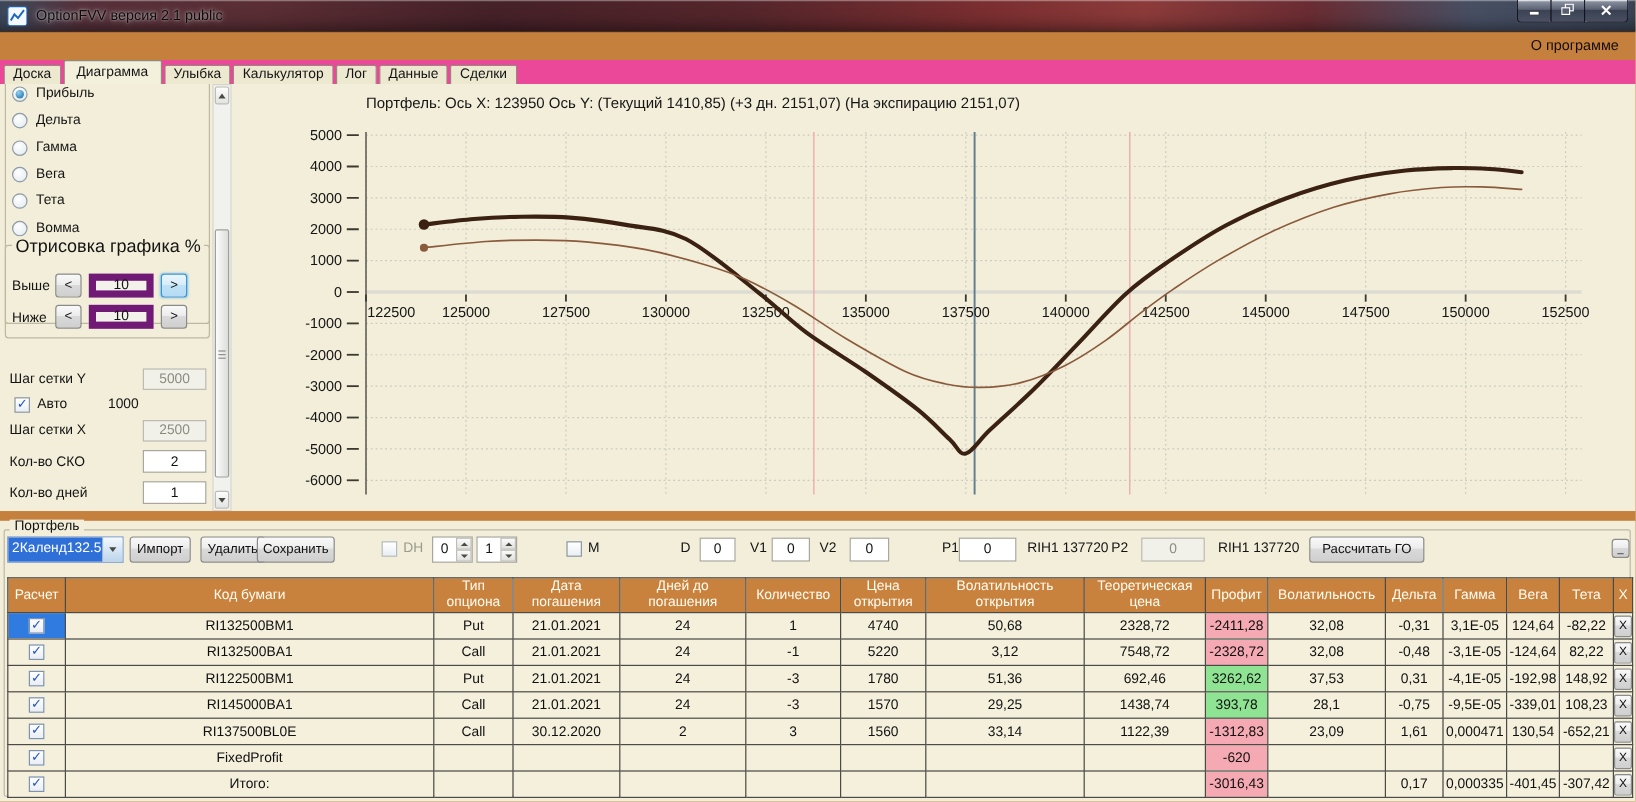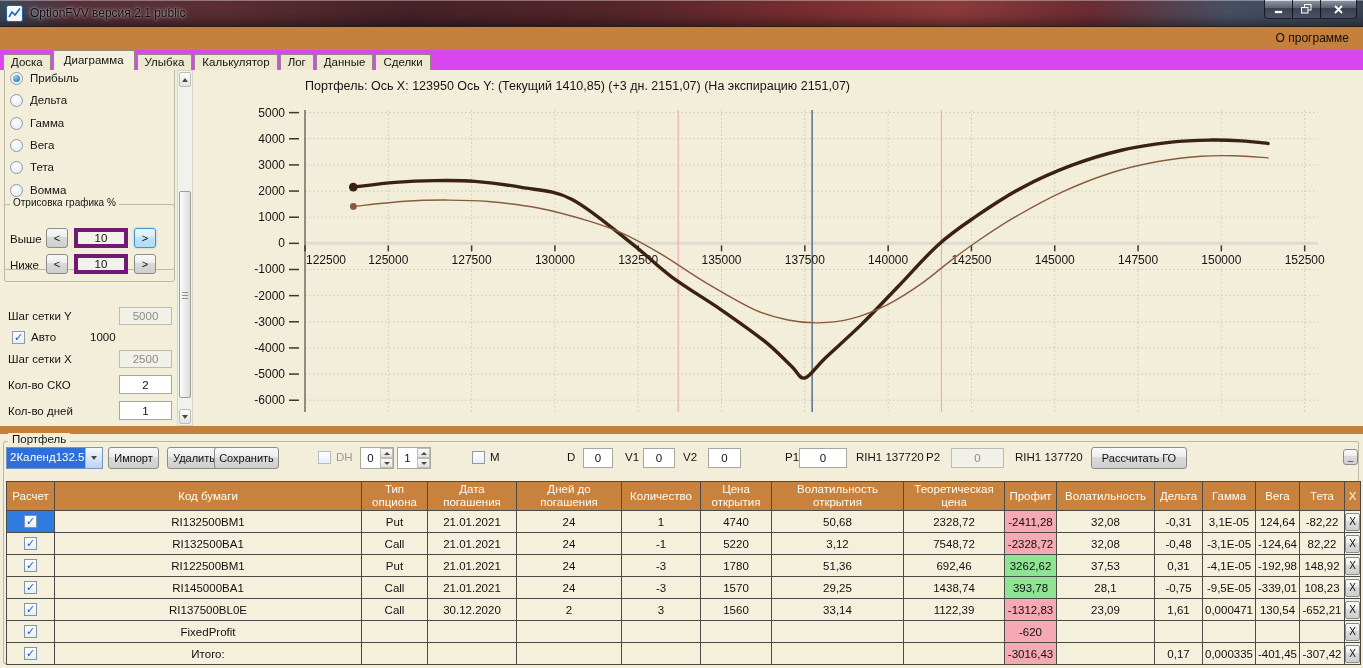--- a/index.html
+++ b/index.html
@@ -21,47 +21,47 @@
     background:linear-gradient(180deg,rgba(215,220,230,.55),rgba(120,125,140,.45) 45%,rgba(55,60,75,.55) 46%,rgba(90,95,115,.5));
     box-shadow:inset 0 1px 0 rgba(255,255,255,.55);display:flex;align-items:center;justify-content:center;margin-left:-1px}
   .win-btn.close{width:37px;border-bottom-right-radius:4px}
   .win-btn.min{border-bottom-left-radius:4px}
   
   .menubar{position:absolute;left:0;top:27px;width:1363px;height:23px;background:#C5803E;
     display:flex;align-items:center;padding-left:8px;box-sizing:border-box}
   .menu-item{padding:0 14px;font-size:12px;color:#140d05;cursor:default}
   .menu-right{position:absolute;right:14px;top:4px;font-size:12px;color:#140d05}
   
-  .tabstrip{position:absolute;left:0;top:50px;width:1363px;height:20px;background:#d946ef;
+  .tabstrip{position:absolute;left:0;top:50px;width:1363px;height:20px;background:#ec4899;
     display:flex;align-items:flex-end;padding-left:3px;box-sizing:border-box}
   .tab{height:15px;line-height:15px;padding:0 7px;font-size:11.5px;background:#EDE9D1;
     border:1px solid #8f8c7c;border-bottom:none;border-radius:2px 2px 0 0;margin-right:2px;color:#141414}
   .tab.active{height:19px;line-height:18px;background:#F3F0DC;padding:0 10px}
   
   .content{position:absolute;left:0;top:70px;width:1363px;height:356px;background:#F2EED9;overflow:hidden}
   .gbox{position:absolute;border:1px solid #bcb8a2;border-radius:3px;box-sizing:border-box}
   .vp-box{left:4px;top:-12px;width:171px;height:212px}
   .vp-list{position:absolute;left:10px;top:0;width:160px;height:140px}
   .radio-row{position:absolute;left:0;display:flex;align-items:center;gap:7px;height:16px}
   .radio{position:relative;width:13px;height:13px;border-radius:50%;border:1px solid #8e9aa5;
     background:radial-gradient(circle at 40% 35%,#ffffff,#dfe8ee);box-sizing:border-box;flex:0 0 13px}
   .radio.sel::after{content:'';position:absolute;left:2px;top:2px;width:7px;height:7px;border-radius:50%;
     background:radial-gradient(circle at 35% 30%,#8ed0f0,#1668a0)}
   .radio-label{font-size:11.5px}
   .draw-box{left:4px;top:134px;width:171px;height:78px}
-  .box-title{position:absolute;font-size:10px;background:#F2EED9;padding:0 3px;z-index:2}
+  .box-title{position:absolute;font-size:15px;background:#F2EED9;padding:0 3px;z-index:2}
   .draw-title{left:10px;top:127px}
   .lbl{position:absolute;font-size:11.5px;color:#141414;white-space:nowrap}
   .lbl.dim{color:#9a9a8e}
   .btn{position:absolute;box-sizing:border-box;display:flex;align-items:center;justify-content:center;
     background:linear-gradient(180deg,#f9f9f9,#ececec 45%,#dadada 46%,#cfcfcf);
     border:1px solid #8b8b8b;border-radius:3px;font-size:11px;color:#111;font-family:inherit;padding:0}
   .btn.focus{border:1px solid #3b96d9;background:linear-gradient(180deg,#eaf6fd,#d7edfa 45%,#bfe2f6 46%,#b4dcf4);box-shadow:0 0 2px #7ec3e8}
   .num-display{position:absolute;box-sizing:border-box;display:flex;align-items:center;justify-content:center;
-    background:#f2f2ea;border:4px solid #701a75;font-size:11.5px}
+    background:#f2f2ea;border:6px solid #701a75;font-size:11.5px}
   .field{position:absolute;box-sizing:border-box;border:1px solid #a9a69a;background:#fff;
     font-size:11.5px;text-align:center;font-family:inherit;color:#111;padding:0}
   .field.dis{background:#f1f1e9;color:#8b8b80;border-color:#bdbab0}
   .cbox{position:absolute;width:13px;height:13px;box-sizing:border-box;border:1px solid #8e9aa5;
     background:linear-gradient(180deg,#ffffff,#e9eff5);font-size:11px;line-height:11px;text-align:center;
     color:#2457c5;font-weight:bold}
   .cbox.dim{border-color:#b5bcc2}
   
   .vscroll{position:absolute;left:177px;top:0;width:16px;height:356px;background:#f1f1ed;
     border:1px solid #d8d6cc;box-sizing:border-box}

